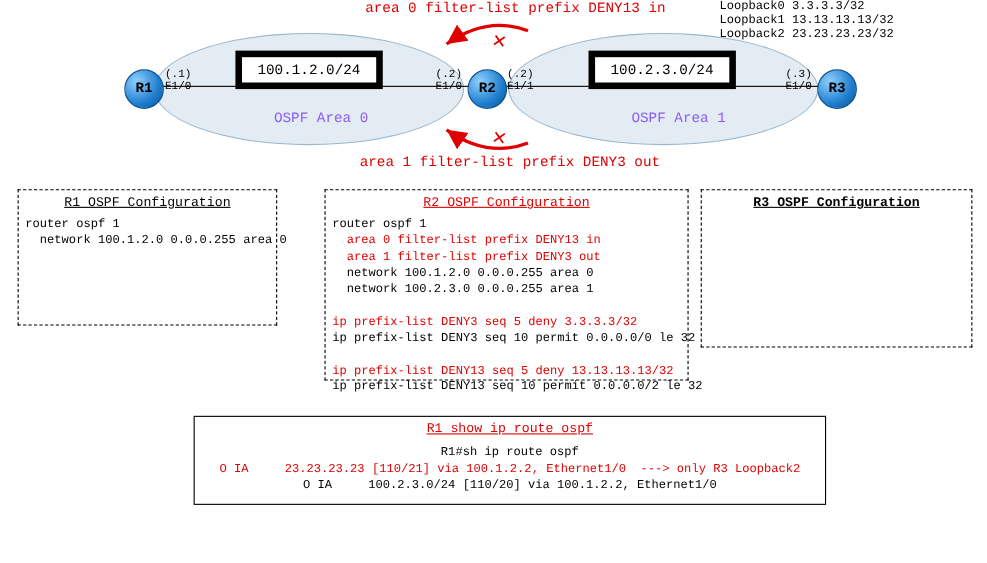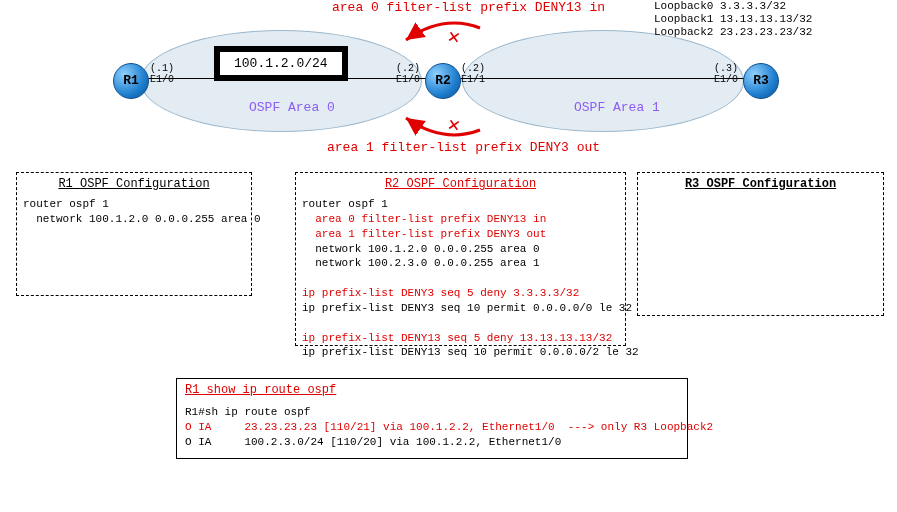--- a/index.html
+++ b/index.html
@@ -95,36 +95,38 @@
     box-sizing: border-box;
   }
   .cfgbox .title { text-align: center; text-decoration: underline; font-size: 12px; margin-bottom: 6px; }
   .cfgbox pre { margin: 0; font-family: "SimSun","Courier New",monospace; font-size: 11px; line-height: 1.35; white-space: pre; }
   .cfg1 { left: 16px;  top: 172px; width: 236px; height: 124px; }
   .cfg2 { left: 295px; top: 172px; width: 331px; height: 174px; }
   .cfg3 { left: 637px; top: 172px; width: 247px; height: 144px; font-weight: bold; }
 
   .routebox {
     position: absolute;
-    left: 176px; top: 378px; width: 512px;
+    left: 176px; top: 378px; width: 575px;
     border: 1px solid #000;
     padding: 4px 8px 8px 8px;
     box-sizing: border-box;
+    text-align: center;
   }
   .routebox .title { text-decoration: underline; color:#e00000; font-size: 12px; margin-bottom: 8px; }
   .routebox pre { margin: 0; font-family: "SimSun","Courier New",monospace; font-size: 11px; line-height: 1.35; white-space: pre; }
 </style>
 </head>
 <body>
 <div class="canvas">
 
   <div class="ellipse area0"></div>
   <div class="ellipse area1"></div>
 
   <div class="netbox net1">100.1.2.0/24</div>
+  <div class="netbox net2">100.2.3.0/24</div>
 
   <div class="arealbl al0">OSPF Area 0</div>
   <div class="arealbl al1">OSPF Area 1</div>
 
   <div class="trunk"></div>
 
   <div class="router r1"><span>R1</span></div>
   <div class="router r2"><span>R2</span></div>
   <div class="router r3"><span>R3</span></div>
 

